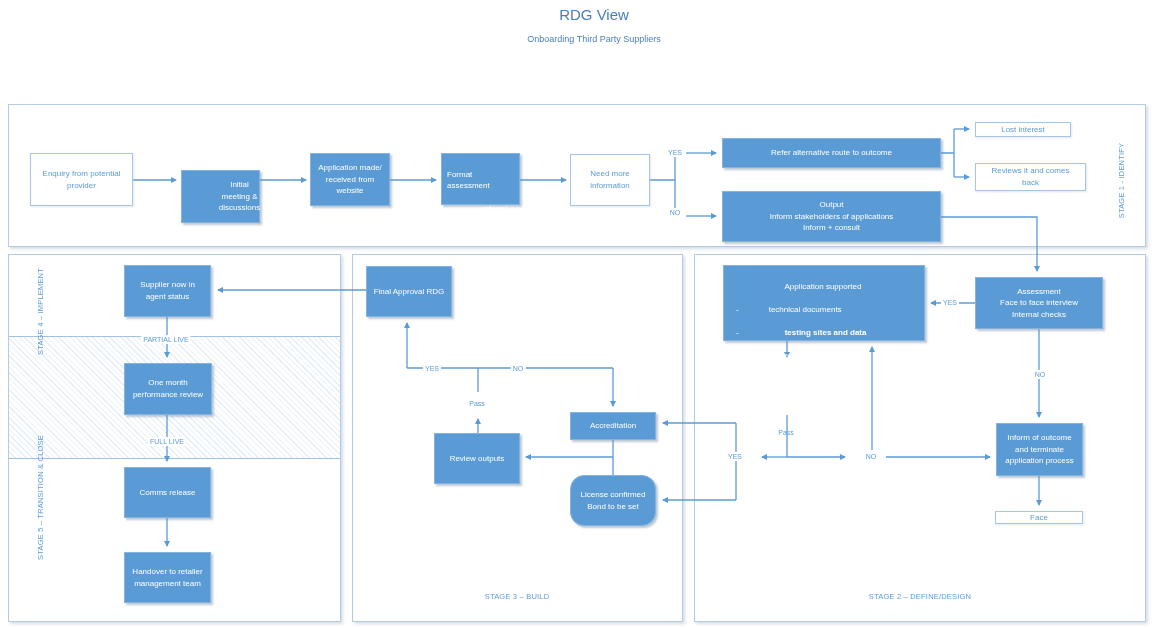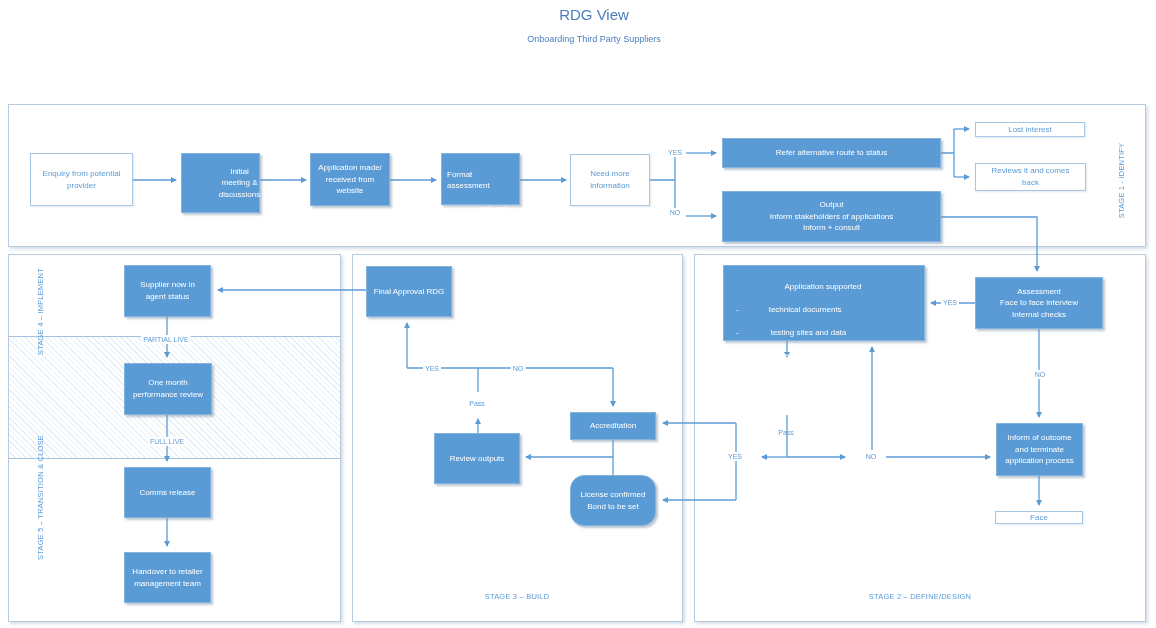--- a/index.html
+++ b/index.html
@@ -90,45 +90,45 @@
       <path marker-end="url(#arr)" d="M613,457 H526"></path>
 
       <path marker-end="url(#arr)" d="M167,317 V357"></path>
       <path marker-end="url(#arr)" d="M167,415 V461"></path>
       <path marker-end="url(#arr)" d="M167,518 V546"></path>
     </g>
   </svg>
 
   <div class="node open" style="left:30px;top:153px;width:103px;height:53px;"><span>Enquiry from potential
 provider</span></div>
-  <div class="node" style="left:181px;top:153px;width:79px;height:60px;padding-left:40px;"><span>Initial meeting &amp;
+  <div class="node" style="left:181px;top:170px;width:79px;height:53px;padding-left:40px;"><span>Initial meeting &amp;
 discussions</span></div>
   <div class="node" style="left:310px;top:153px;width:80px;height:53px;"><span>Application made/
 received from
 website</span></div>
   <div class="node listy" style="left:441px;top:153px;width:79px;height:52px;">
     <div class="ltitle">Format
 assessment</div>
     <div class="brow"><span class="bullet">-</span><span style="margin-left:32px;">referral</span></div>
     <div class="brow"><span class="bullet">-</span><span style="margin-left:32px;">creditcheck</span></div>
   </div>
   <div class="node open" style="left:570px;top:154px;width:80px;height:52px;"><span>Need more
 information</span></div>
-  <div class="node" style="left:722px;top:138px;width:219px;height:30px;"><span>Refer alternative route to status</span></div>
-  <div class="node open" style="left:975px;top:122px;width:110px;height:15px;"><span>Lost interest</span></div>
+  <div class="node" style="left:722px;top:138px;width:219px;height:30px;"><span>Refer alternative route to outcome</span></div>
+  <div class="node open" style="left:975px;top:122px;width:96px;height:15px;"><span>Lost interest</span></div>
   <div class="node open" style="left:975px;top:163px;width:111px;height:28px;"><span>Reviews it and comes
 back</span></div>
   <div class="node" style="left:722px;top:191px;width:219px;height:51px;"><span>Output
 Inform stakeholders of applications
 Inform + consult</span></div>
 
   <div class="node listy" style="left:723px;top:265px;width:202px;height:76px;padding-left:12px;">
     <div class="ltitle center">Application supported</div>
     <div class="brow"><span class="bullet">-</span><span style="margin-left:30px;">technical documents</span></div>
-    <div class="brow"><span class="bullet">-</span><span style="margin-left:32px;">testing sites and data</span></div>
+    <div class="brow"><span class="bullet">-</span><span style="margin-left:46px;font-weight:bold;">testing sites and data</span></div>
     <div class="brow"><span class="bullet">-</span><span style="margin-left:30px;">accreditation</span></div>
     <div class="brow"><span class="bullet">-</span><span style="margin-left:30px;">license template</span></div>
     <div class="brow"><span class="bullet">-</span><span style="margin-left:30px;">bonding</span></div>
   </div>
   <div class="node" style="left:975px;top:277px;width:128px;height:52px;"><span>Assessment
 Face to face interview
 Internal checks</span></div>
   <div class="node" style="left:996px;top:423px;width:87px;height:53px;"><span>Inform of outcome
 and terminate
 application process</span></div>

